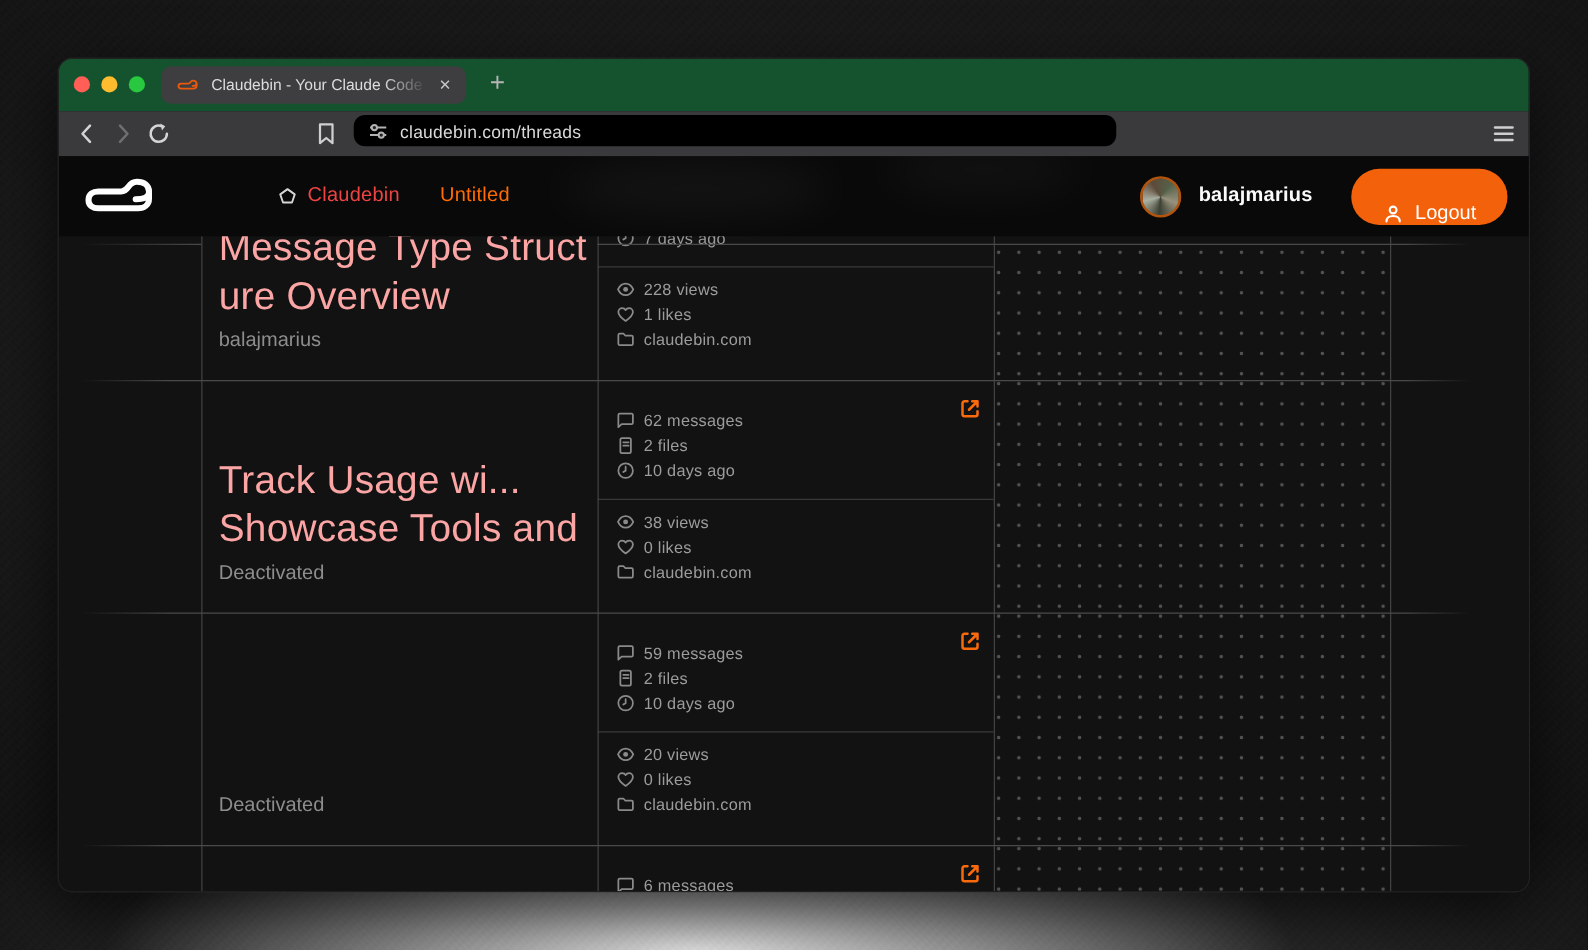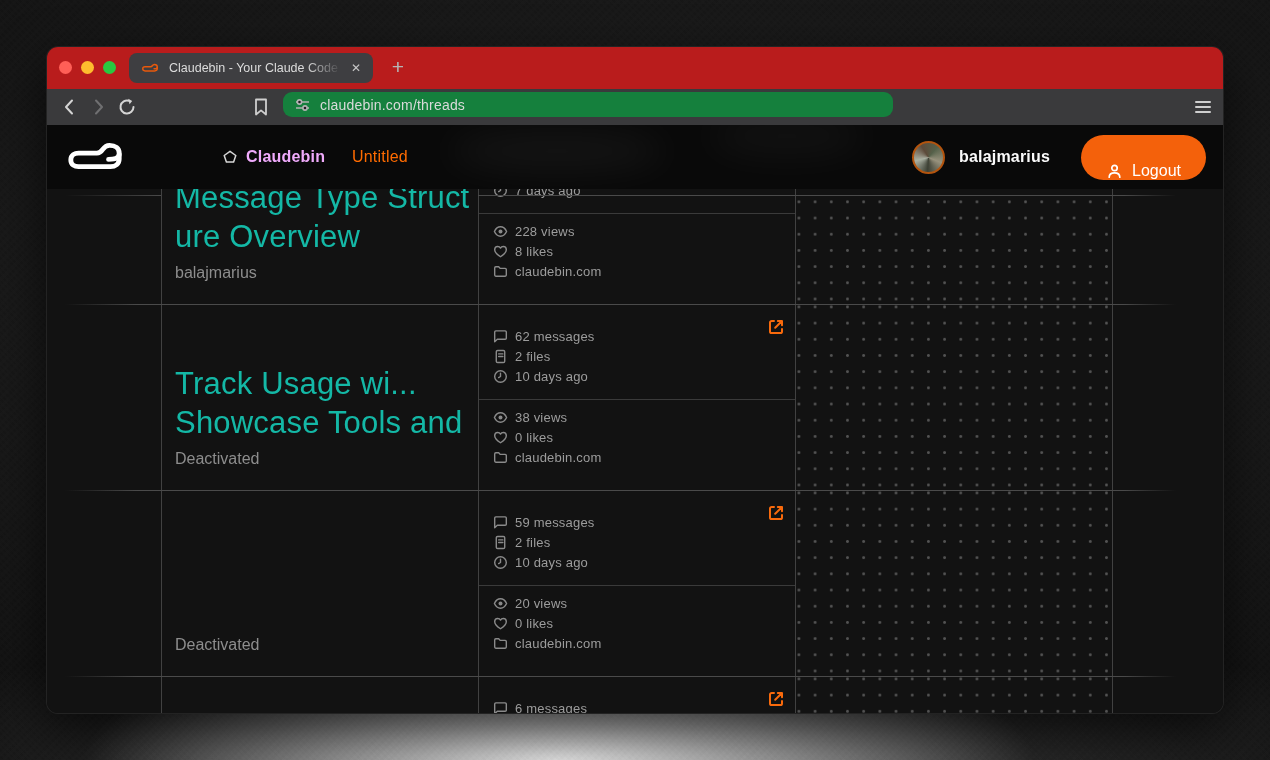--- a/index.html
+++ b/index.html
@@ -29,21 +29,21 @@
   .window {
     position:absolute; left:46px; top:46px; width:1178px; height:668px; z-index:2;
     border-radius:12px; overflow:hidden;
     background:#131313;
     border:1px solid rgba(255,255,255,0.07);
     box-shadow:0 18px 50px rgba(0,0,0,0.65);
     display:flex; flex-direction:column;
   }
 
   
-  .tabbar { height:42px; background:#b91c1c; position:relative; flex:0 0 auto; }
+  .tabbar { height:42px; background:#14532d; position:relative; flex:0 0 auto; }
   .lights { position:absolute; left:12px; top:14px; display:flex; gap:9px; }
   .light { width:13px; height:13px; border-radius:50%; }
   .light.red { background:#ff5f57; } .light.yellow { background:#febc2e; } .light.green { background:#28c840; }
   .tab {
     position:absolute; left:82px; top:6px; width:244px; height:30px;
     background:#3e3e41; border-radius:8px; display:flex; align-items:center; padding:0 12px;
   }
   .tab-title {
     flex:1; margin-left:10px; font-size:12.5px; color:#dcdcdc; white-space:nowrap; overflow:hidden;
     -webkit-mask-image:linear-gradient(90deg,#000 78%,transparent 98%);
@@ -52,38 +52,38 @@
   .tab-close { font-size:12px; color:#c7c7c7; margin-left:6px; cursor:default; }
   .newtab { position:absolute; left:338px; top:4px; width:26px; height:32px; color:#b5b5b5; font-size:21px; font-weight:300; display:flex; align-items:center; justify-content:center; }
 
   
   .toolbar { height:36px; background:#3a3a3c; position:relative; flex:0 0 auto; display:flex; align-items:center; }
   .nav-btn { position:absolute; top:8px; width:20px; height:20px; display:flex; align-items:center; justify-content:center; }
   .btn-back { left:12px; } .btn-fwd { left:42px; } .btn-reload { left:70px; }
   .btn-bookmark { left:204px; }
   .urlbar {
     position:absolute; left:236px; top:3px; width:610px; height:25px;
-    background:#15803d; border-radius:9px; display:flex; align-items:center; padding:0 12px;
+    background:#000000; border-radius:9px; display:flex; align-items:center; padding:0 12px;
   }
   .url-text { margin-left:10px; font-size:14px; color:#dadada; letter-spacing:.2px; }
   .hamburger { position:absolute; right:12px; top:10px; width:16px; height:16px; display:flex; flex-direction:column; justify-content:center; gap:3px; }
   .hamburger span { display:block; height:2px; background:#cfcfcf; border-radius:1px; }
 
   
   .site { position:relative; flex:1; background:#121212; overflow:hidden; }
 
   .site-nav {
     position:absolute; left:0; top:0; width:100%; height:64px; background:#090909; z-index:10;
   }
   .smudge { position:absolute; border-radius:50%; filter:blur(18px); background:rgba(255,255,255,0.05); }
   .sm1 { left:400px; top:6px; width:220px; height:40px; }
   .sm2 { left:660px; top:-10px; width:160px; height:42px; background:rgba(255,255,255,0.04); }
   .site-logo { position:absolute; left:18px; top:17px; width:60px; height:30px; }
   .nav-claudebin { position:absolute; left:176px; top:0; height:64px; display:flex; align-items:center; gap:9px; }
-  .nav-claudebin .lbl { font-size:16px; font-weight:700; color:#f0abfc; letter-spacing:.2px; }
+  .nav-claudebin .lbl { font-size:16px; font-weight:400; color:#ef4444; letter-spacing:.2px; }
   .nav-threads { position:absolute; left:305px; top:0; height:64px; display:flex; align-items:center; font-size:16px; font-weight:500; letter-spacing:.2px; }
   .nav-right { position:absolute; right:17px; top:0; height:64px; display:flex; align-items:center; }
   .avatar {
     width:33px; height:33px; border-radius:50%; border:2px solid #b3540e;
     background:conic-gradient(from 40deg, #55614a, #98927d, #3c4034, #aab0a2, #5d4a3a, #55614a);
   }
   .nav-user { margin-left:14px; font-size:16px; font-weight:700; color:#fafafa; letter-spacing:.2px; }
   .logout-btn {
     margin-left:31px; height:45px; padding:0 25px; border-radius:23px; border:none;
     display:flex; align-items:flex-end; gap:9px; font-family:inherit;
@@ -94,21 +94,21 @@
   .vline { position:absolute; top:64px; bottom:0; width:1px; background:#414141; z-index:3; }
   .hline { position:absolute; height:1px; z-index:3;
     background:linear-gradient(90deg, rgba(69,69,69,0) 0, #4a4a4a 72px, #4a4a4a calc(100% - 52px), rgba(69,69,69,0) 100%); }
   .hline-seg { position:absolute; height:1px; z-index:3; }
   .seg-fadein { background:linear-gradient(90deg, rgba(69,69,69,0) 0, #4a4a4a 100%); }
   .seg-fadeout { background:linear-gradient(90deg, #4a4a4a calc(100% - 52px), rgba(69,69,69,0) 100%); }
 
   
   .row { position:absolute; left:18px; width:1047px; height:186px; display:grid; grid-template-columns:96px 317px 317px 317px; z-index:1; }
   .cell-title { display:flex; flex-direction:column; justify-content:flex-end; padding:0 24px 21px 14px; }
-  .t-line { font-size:31px; line-height:39px; font-weight:500; color:#14b8a6; letter-spacing:.2px; white-space:nowrap; }
+  .t-line { font-size:31px; line-height:39px; font-weight:500; color:#fca5a5; letter-spacing:.2px; white-space:nowrap; }
   .t-author { font-size:16px; line-height:20px; color:#8d8d8d; margin-top:7px; }
   .cell-stats { position:relative; padding:25px 16px 0 15px; }
   .stats-divider { position:absolute; left:0; right:0; top:95px; height:1px; background:#3a3a3a; }
   .group-b { margin-top:21px; }
   .stat-line { display:flex; align-items:flex-start; gap:7px; height:20px; font-size:13px; color:#9c9c9c; letter-spacing:.2px; }
   .stat-line svg { flex:0 0 auto; }
   .ext-link { position:absolute; top:14px; right:10px; width:18px; height:18px; }
   .cell-dots {
     background-image:radial-gradient(circle, #525252 1.1px, rgba(82,82,82,0) 1.7px);
     background-size:16.2px 16.2px; background-position:12px 11px;
@@ -226,21 +226,21 @@
             <svg width="15" height="15" viewBox="0 0 16 16">
                 <path class="icon-stroke" d="M1.5 8 C3 4.7 5.3 3 8 3 s5 1.7 6.5 5 C13 11.3 10.7 13 8 13 s-5-1.7-6.5-5Z"></path>
                 <circle cx="8" cy="8" r="2.1" fill="#8a8a8a"></circle>
               </svg>
             <span>228 views</span>
           </div>
           <div class="stat-line">
             <svg width="15" height="15" viewBox="0 0 16 16">
                 <path class="icon-stroke" d="M8 13.6 C4 10.9 1.8 8.6 1.8 6 1.8 4.1 3.2 2.7 5 2.7 c1.2 0 2.4.6 3 1.7 .6-1.1 1.8-1.7 3-1.7 1.8 0 3.2 1.4 3.2 3.3 0 2.6-2.2 4.9-6.2 7.6Z"></path>
               </svg>
-            <span>8 likes</span>
+            <span>1 likes</span>
           </div>
           <div class="stat-line">
             <svg width="15" height="15" viewBox="0 0 16 16">
                 <path class="icon-stroke" d="M1.8 4.2 A1.2 1.2 0 0 1 3 3 h3.1 l1.5 1.7 h5.4 A1.2 1.2 0 0 1 14.2 5.9 v5.9 a1.2 1.2 0 0 1-1.2 1.2 H3 a1.2 1.2 0 0 1-1.2-1.2Z"></path>
               </svg>
             <span>claudebin.com</span>
           </div>
         </div>
       </div>
       <div class="cell-dots"></div>

